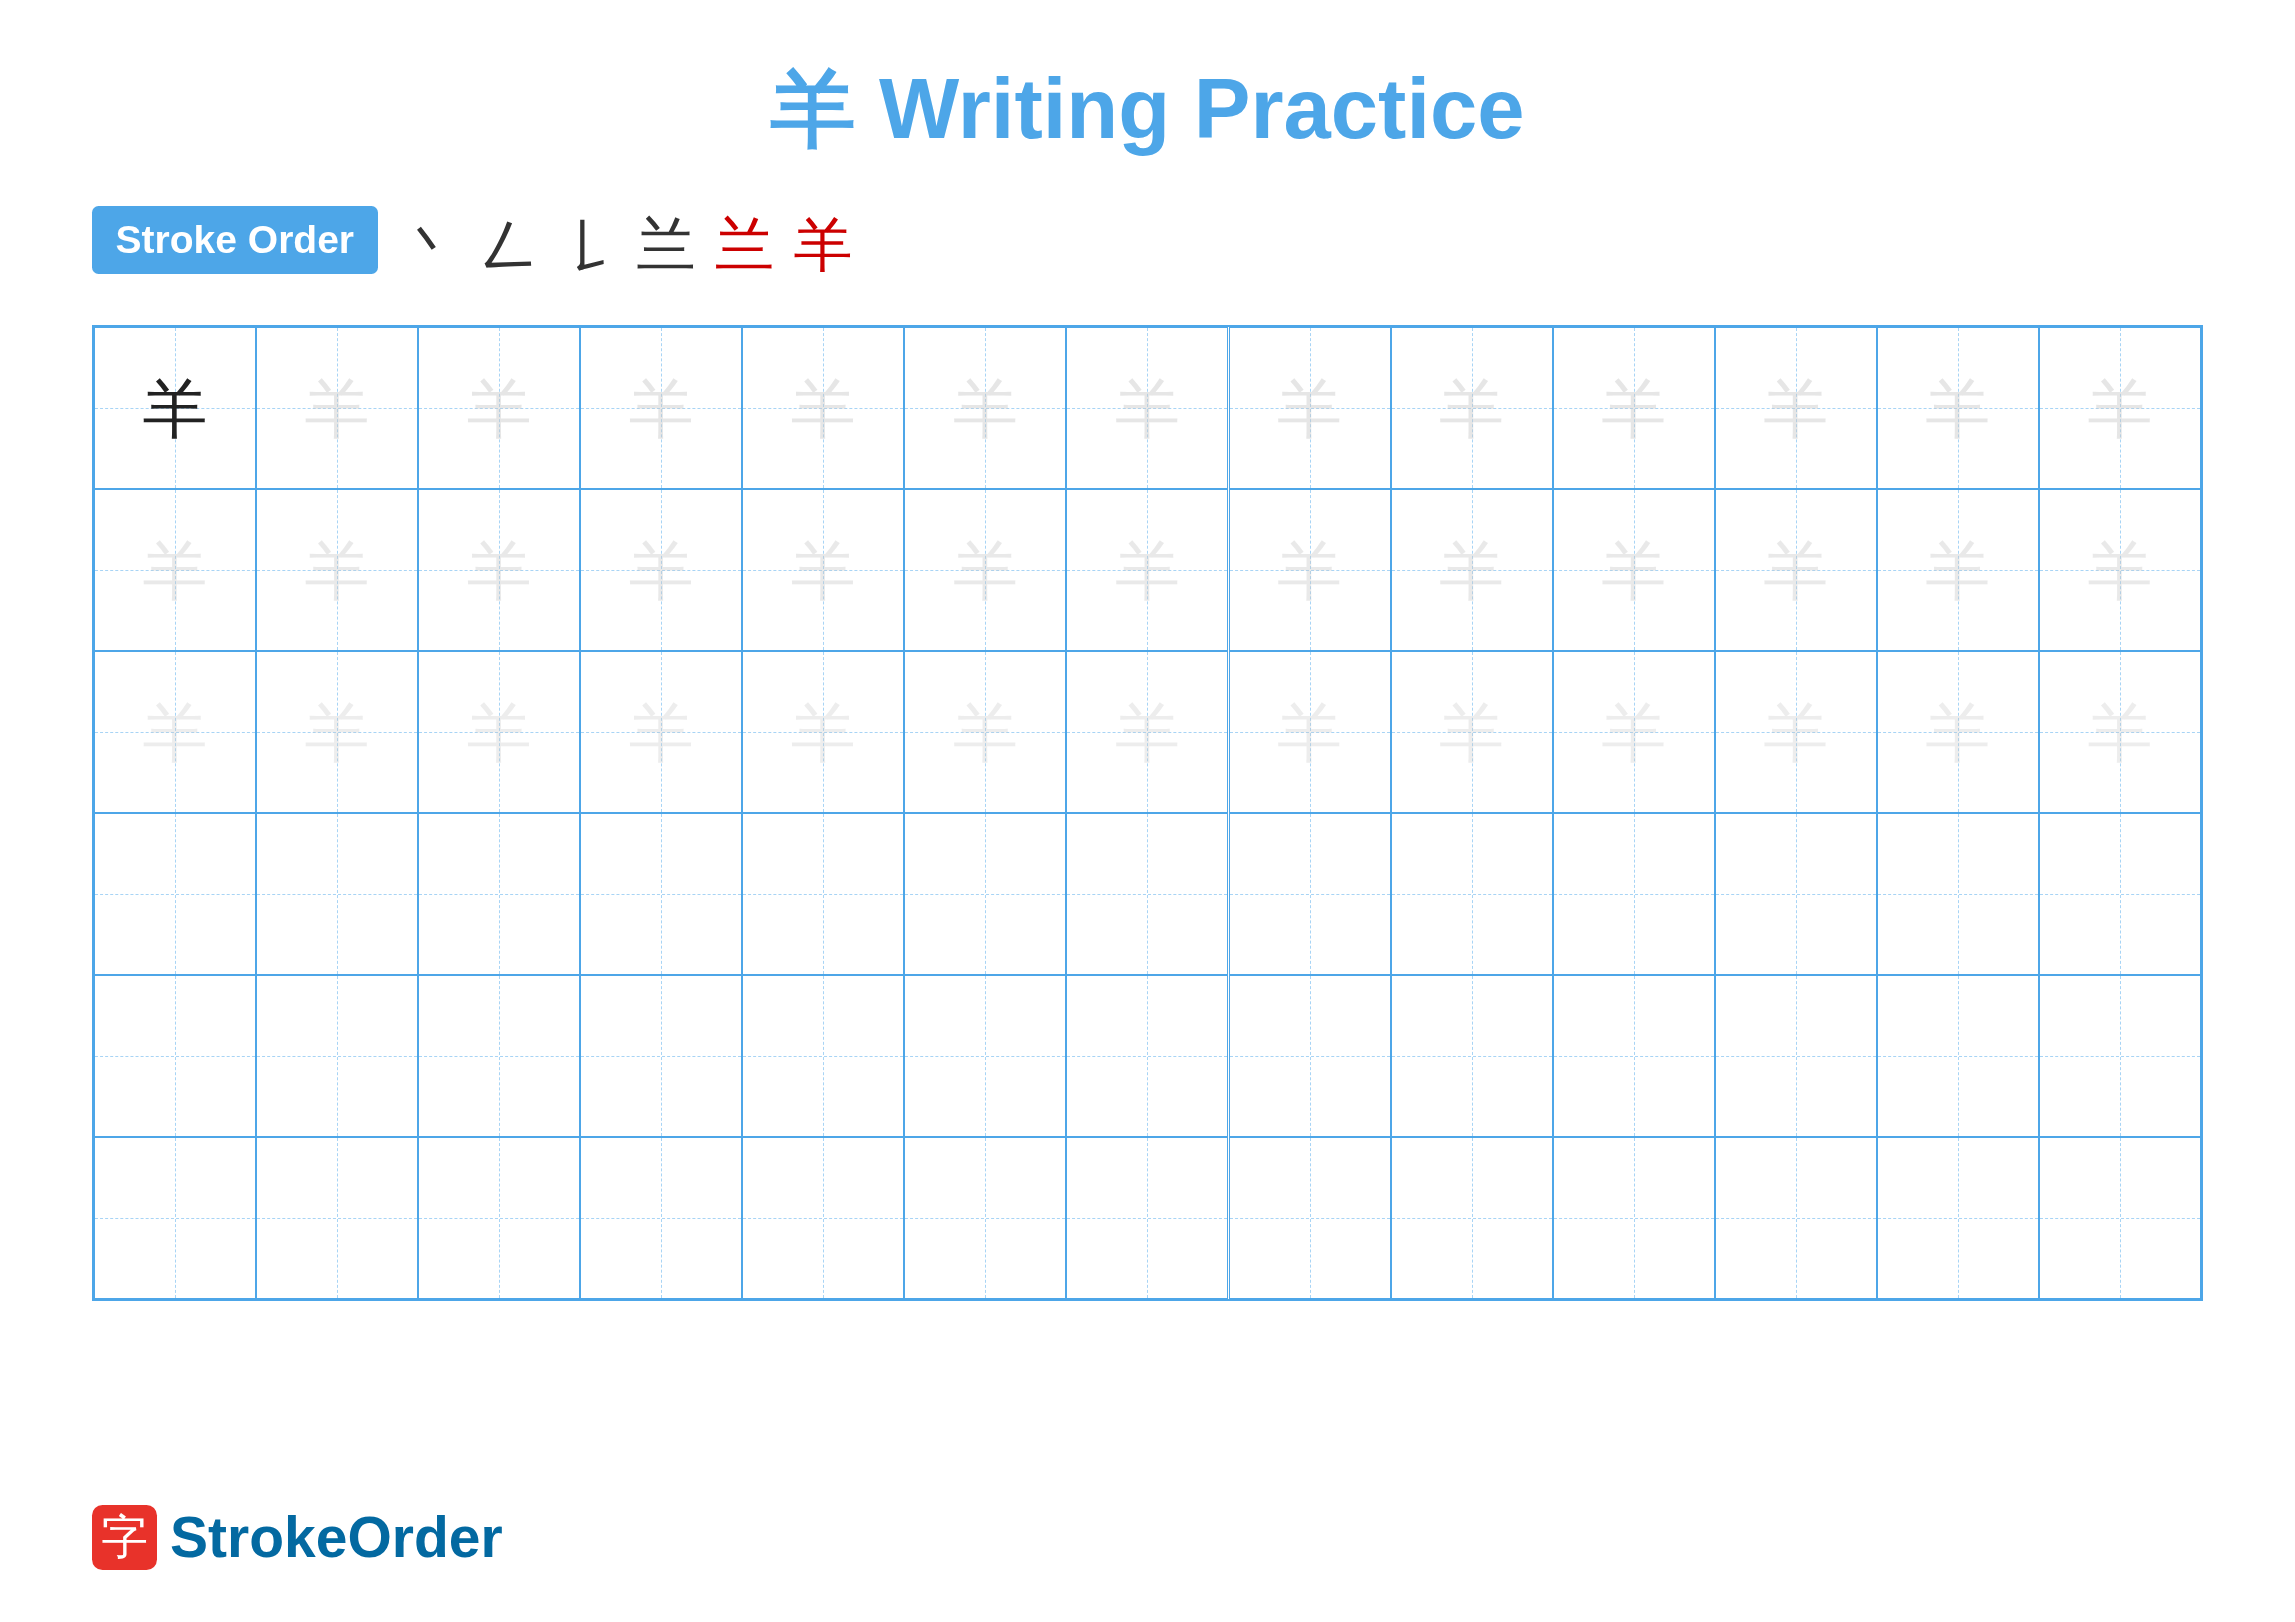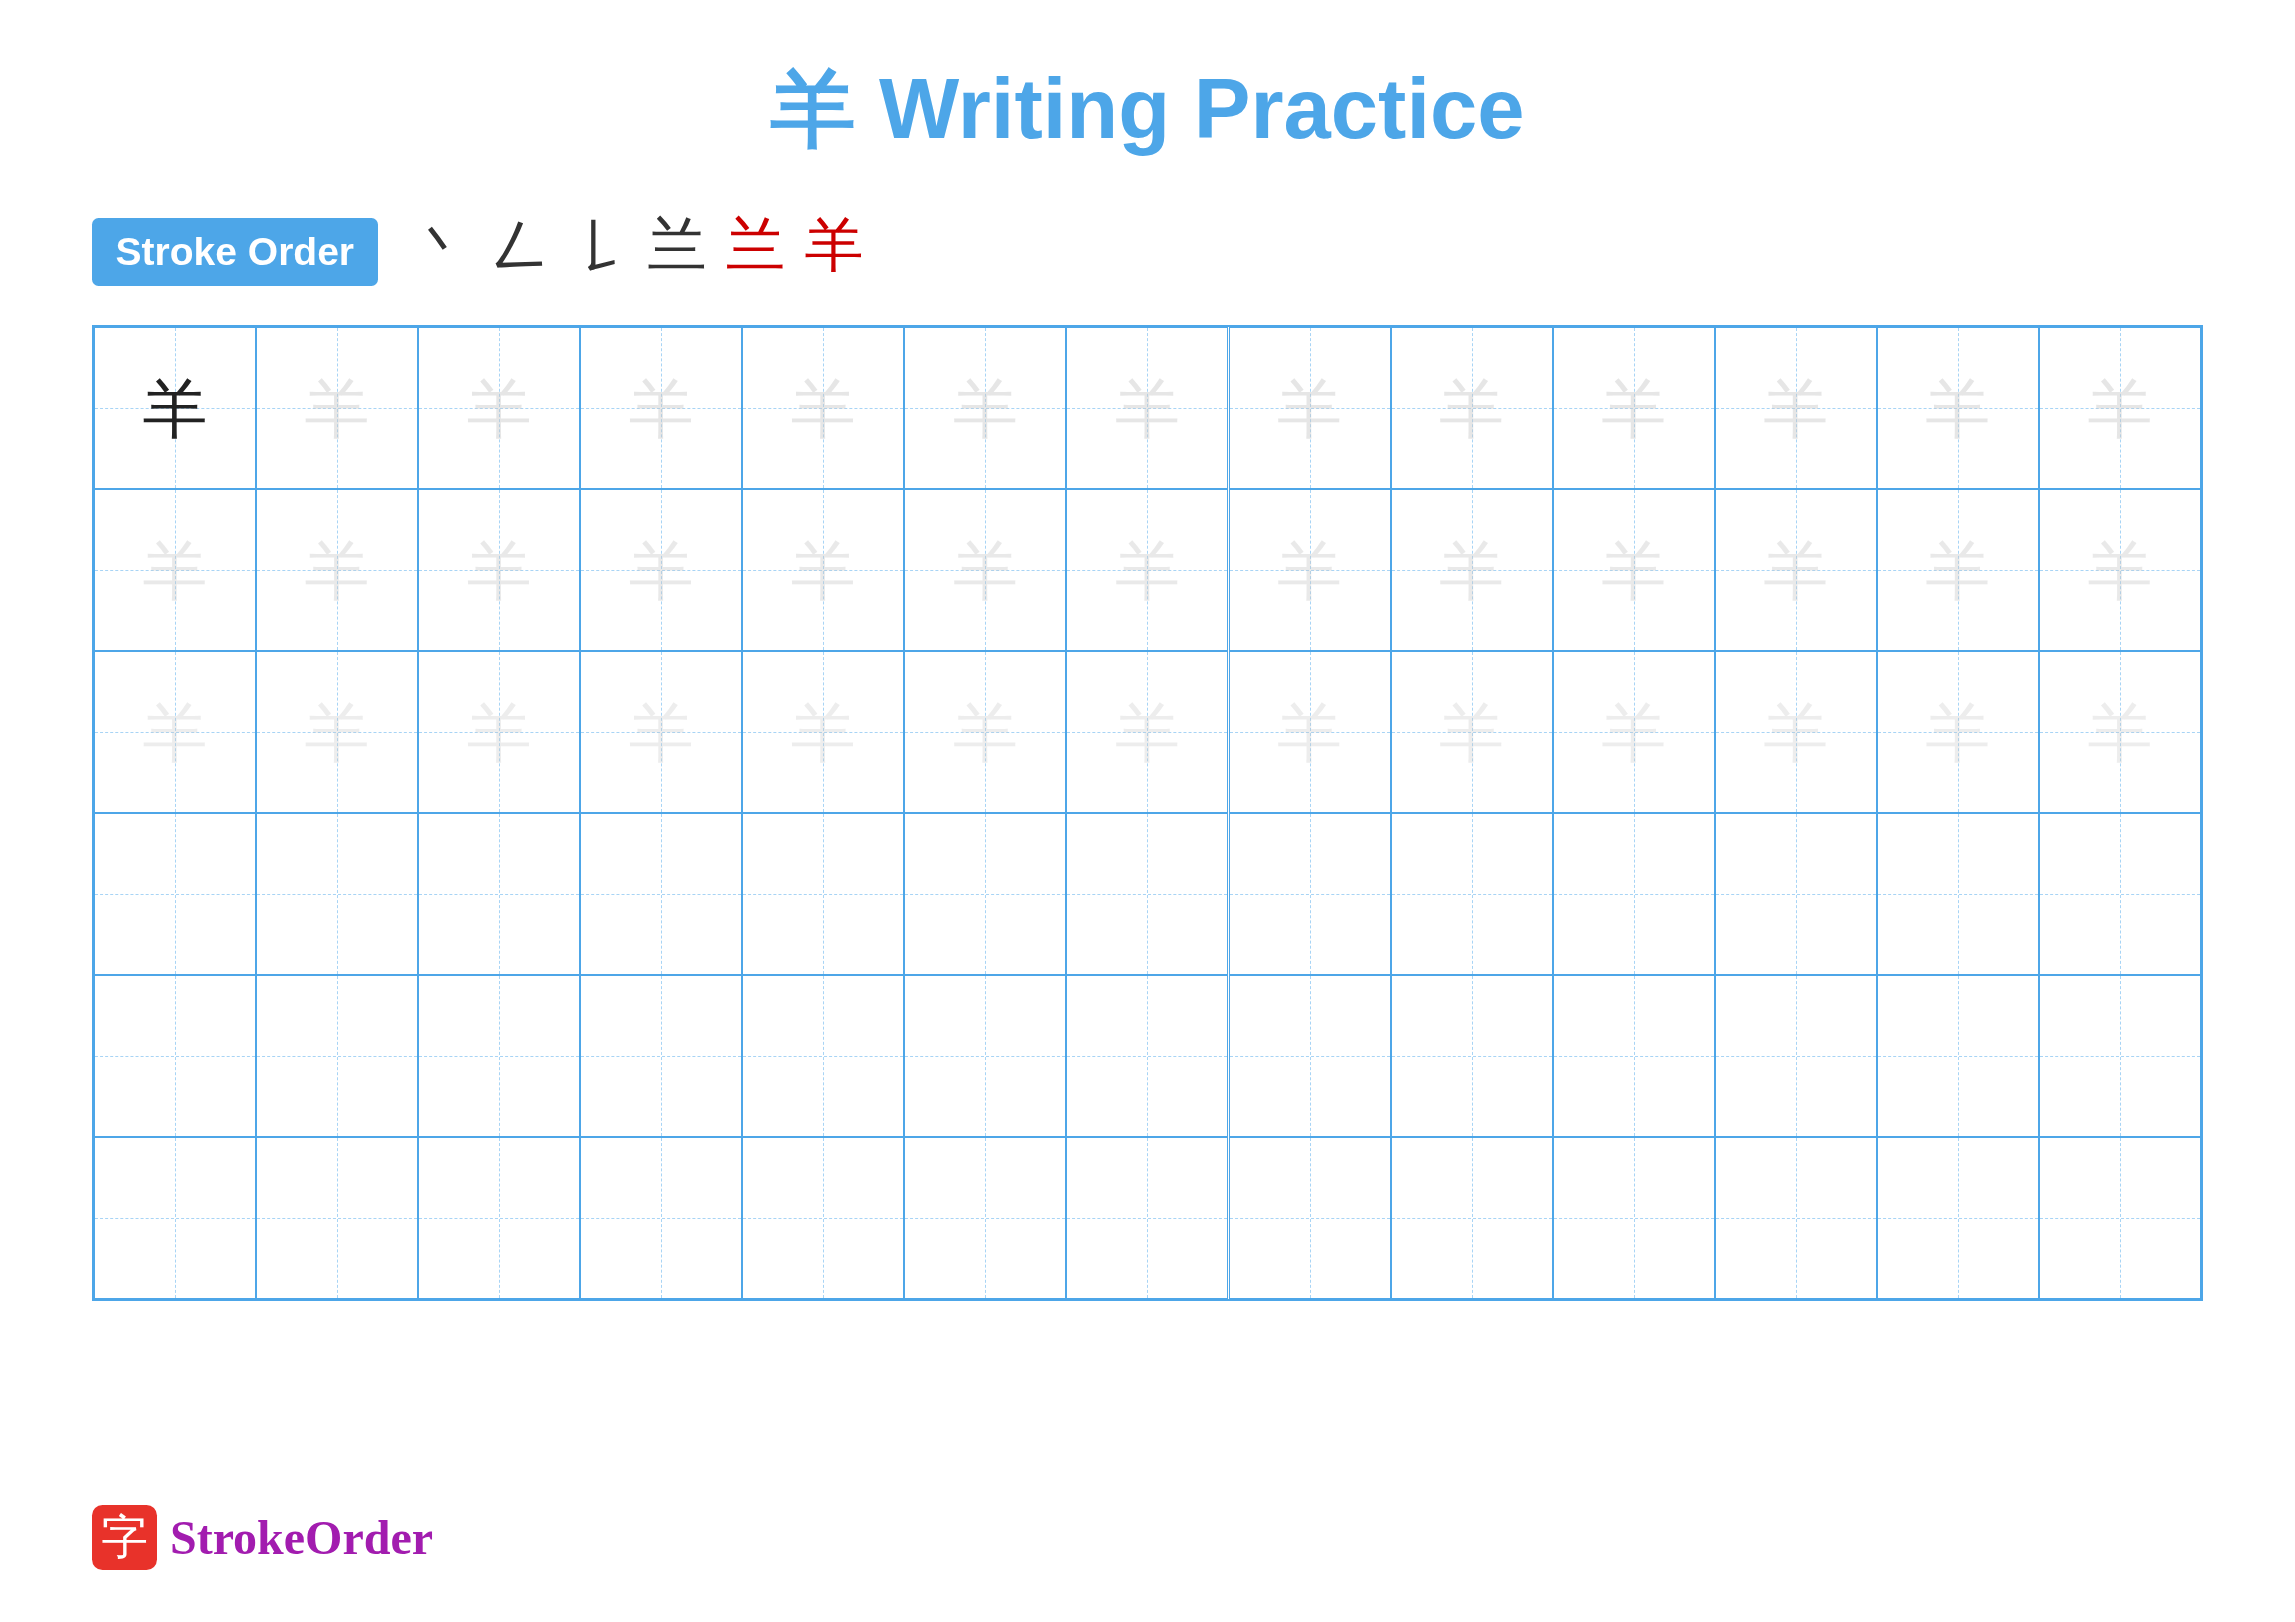--- a/index.html
+++ b/index.html
@@ -31,23 +31,23 @@
       text-align: center;
     }
 
     .title .char {
       color: #4da6e8;
     }
 
     .stroke-order-section {
       width: 100%;
       display: flex;
-      align-items: flex-end;
+      align-items: flex-start;
       margin-bottom: 39px;
-      gap: 34px;
+      gap: 23px;
     }
 
     .stroke-order-badge {
       background: #4da6e8;
       color: white;
       font-size: 39px;
       font-weight: bold;
       padding: 11.8px 23.6px;
       border-radius: 6.5px;
       white-space: nowrap;
@@ -153,24 +153,23 @@
       background: #e8322a;
       border-radius: 10.5px;
       display: flex;
       align-items: center;
       justify-content: center;
       color: white;
       font-size: 47px;
     }
 
     .footer-logo-text {
-      font-size: 48px;
+      font-size: 57px;
       font-weight: bold;
-      color: #a21caf;
-      font-family: Liberation Serif, serif;
+      color: #0369a1;
     }
   </style>
 </head>
 <body>
 
 <div class="page">
 
   <div class="title">
     <span class="char">羊</span><span> Writing Practice</span>
   </div>

